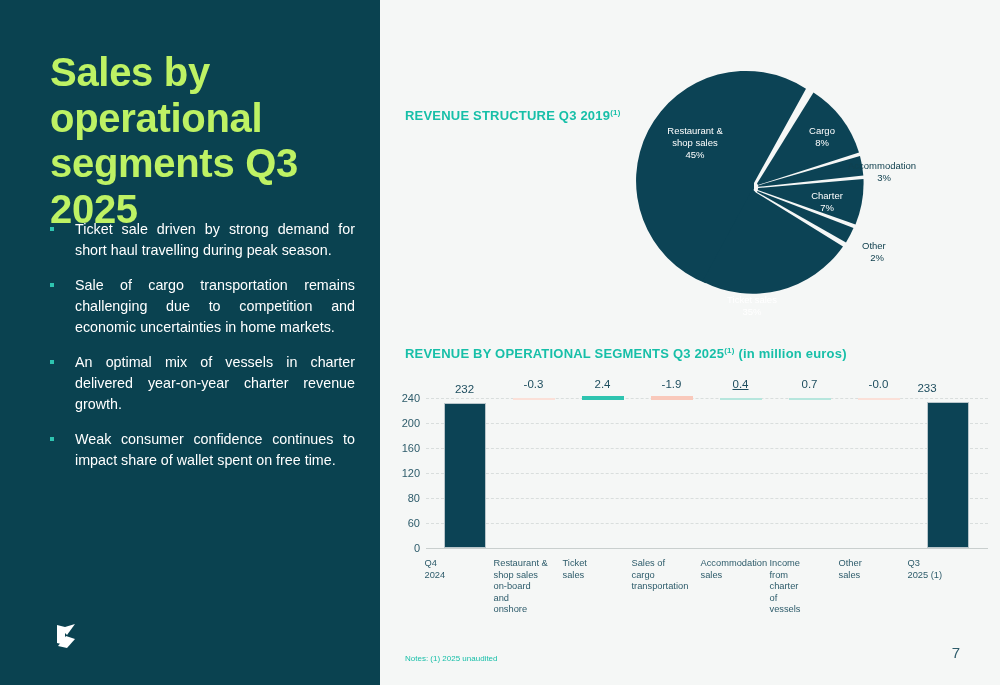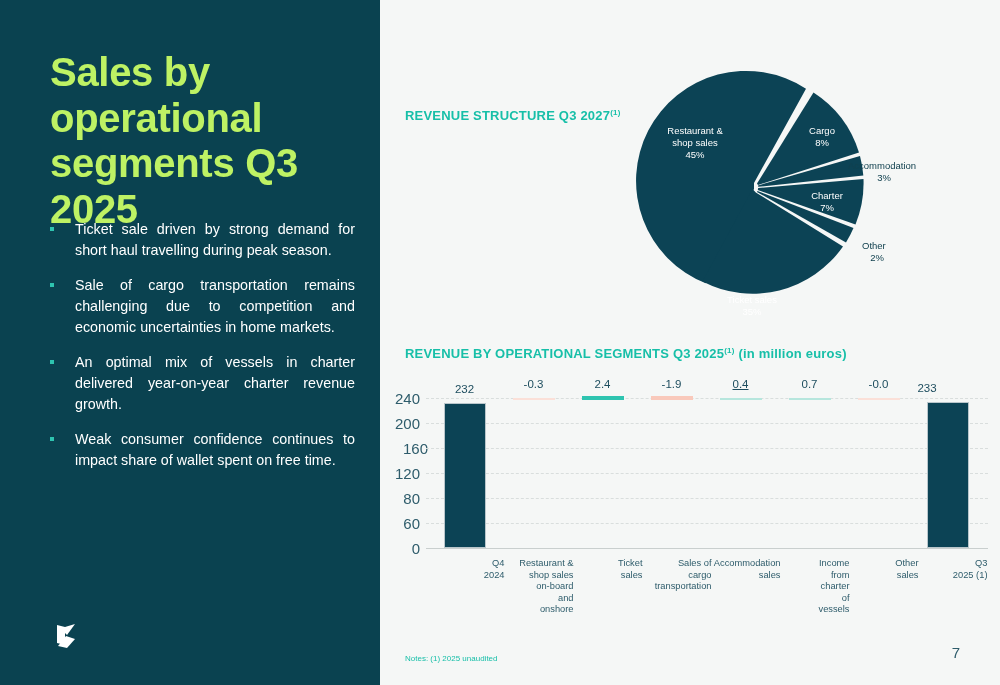--- a/index.html
+++ b/index.html
@@ -84,21 +84,21 @@
   }
   .pie-label.inside { color:#ffffff; }
   .pie-label.outside { color:#11414f; }
 
   
   .bar-area { position:absolute; left:10px; top:380px; width:600px; height:250px; }
   .axis-label {
     position:absolute;
     right:0;
     color:#2e5c6b;
-    font-size:15px;
+    font-size:11px;
     text-align:right;
     width:30px;
     transform:translateY(-50%);
   }
   .gridline {
     position:absolute;
     left:36px; right:2px;
     height:0;
     border-top:1px dashed #d9dedd;
   }
@@ -126,21 +126,21 @@
     font-size:11.5px;
     text-align:center;
     transform:translateX(-50%);
     white-space:nowrap;
   }
   .cat-label {
     position:absolute;
     color:#2e5c6b;
     font-size:9.3px;
     line-height:11.5px;
-    text-align:right;
+    text-align:left;
     transform:translateX(-50%);
     width:80px;
   }
 
   .notes {
     position:absolute;
     left:25px; bottom:22px;
     color:#17bfa8;
     font-size:8px;
   }
@@ -183,21 +183,21 @@
         <path d="M11 10 L19 12 L19 30 L11 28 Z" fill="#ffffff"></path>
         <path d="M19 12 L29 9 L21 20 L19 18 Z" fill="#ffffff"></path>
         <path d="M12 31 L20 21 L29 24 L21 33 Z" fill="#ffffff"></path>
       </svg>
     </div>
   </div>
 
   <div class="right">
 
     <div class="sec-title" id="pie-title">
-      <span>REVENUE STRUCTURE Q3 2027</span><sup>(1)</sup>
+      <span>REVENUE STRUCTURE Q3 2019</span><sup>(1)</sup>
     </div>
 
     <div class="pie-wrap">
       <svg viewBox="0 0 250 290" width="250" height="290">
         <g transform="translate(124,145)">
 
           <path fill="#0c4355" d="M 0 -2 L 52.0 -96.3 A 110 110 0 1 0 -48.2 98.3 L 0 4 Z" transform="rotate(0)"></path>
 
           <path fill="#0c4355" d="M 3 -1.5 L 59.5 -92.5 A 110 110 0 0 1 105.0 -32.5 L 4 0 Z"></path>
 
@@ -247,21 +247,21 @@
       <span>REVENUE BY OPERATIONAL SEGMENTS Q3 2025</span><sup>(1)</sup> <span class="normal">(in million euros)</span>
     </div>
 
     <div class="bar-area">
 
       <div id="y-axis">
           <div class="axis-label" style="top: 168px; left: 0px;">0</div>
           <div class="axis-label" style="top: 143px; left: 0px;">60</div>
           <div class="axis-label" style="top: 118px; left: 0px;">80</div>
           <div class="axis-label" style="top: 93px; left: 0px;">120</div>
-          <div class="axis-label" style="top: 68px; left: 8px;">160</div>
+          <div class="axis-label" style="top: 68px; left: 0px;">160</div>
           <div class="axis-label" style="top: 43px; left: 0px;">200</div>
           <div class="axis-label" style="top: 18px; left: 0px;">240</div>
         </div>
       <div id="grid">
           <div class="gridline" style="top: 143px;"></div>
           <div class="gridline" style="top: 118px;"></div>
           <div class="gridline" style="top: 93px;"></div>
           <div class="gridline" style="top: 68px;"></div>
           <div class="gridline" style="top: 43px;"></div>
           <div class="gridline" style="top: 18px;"></div>

